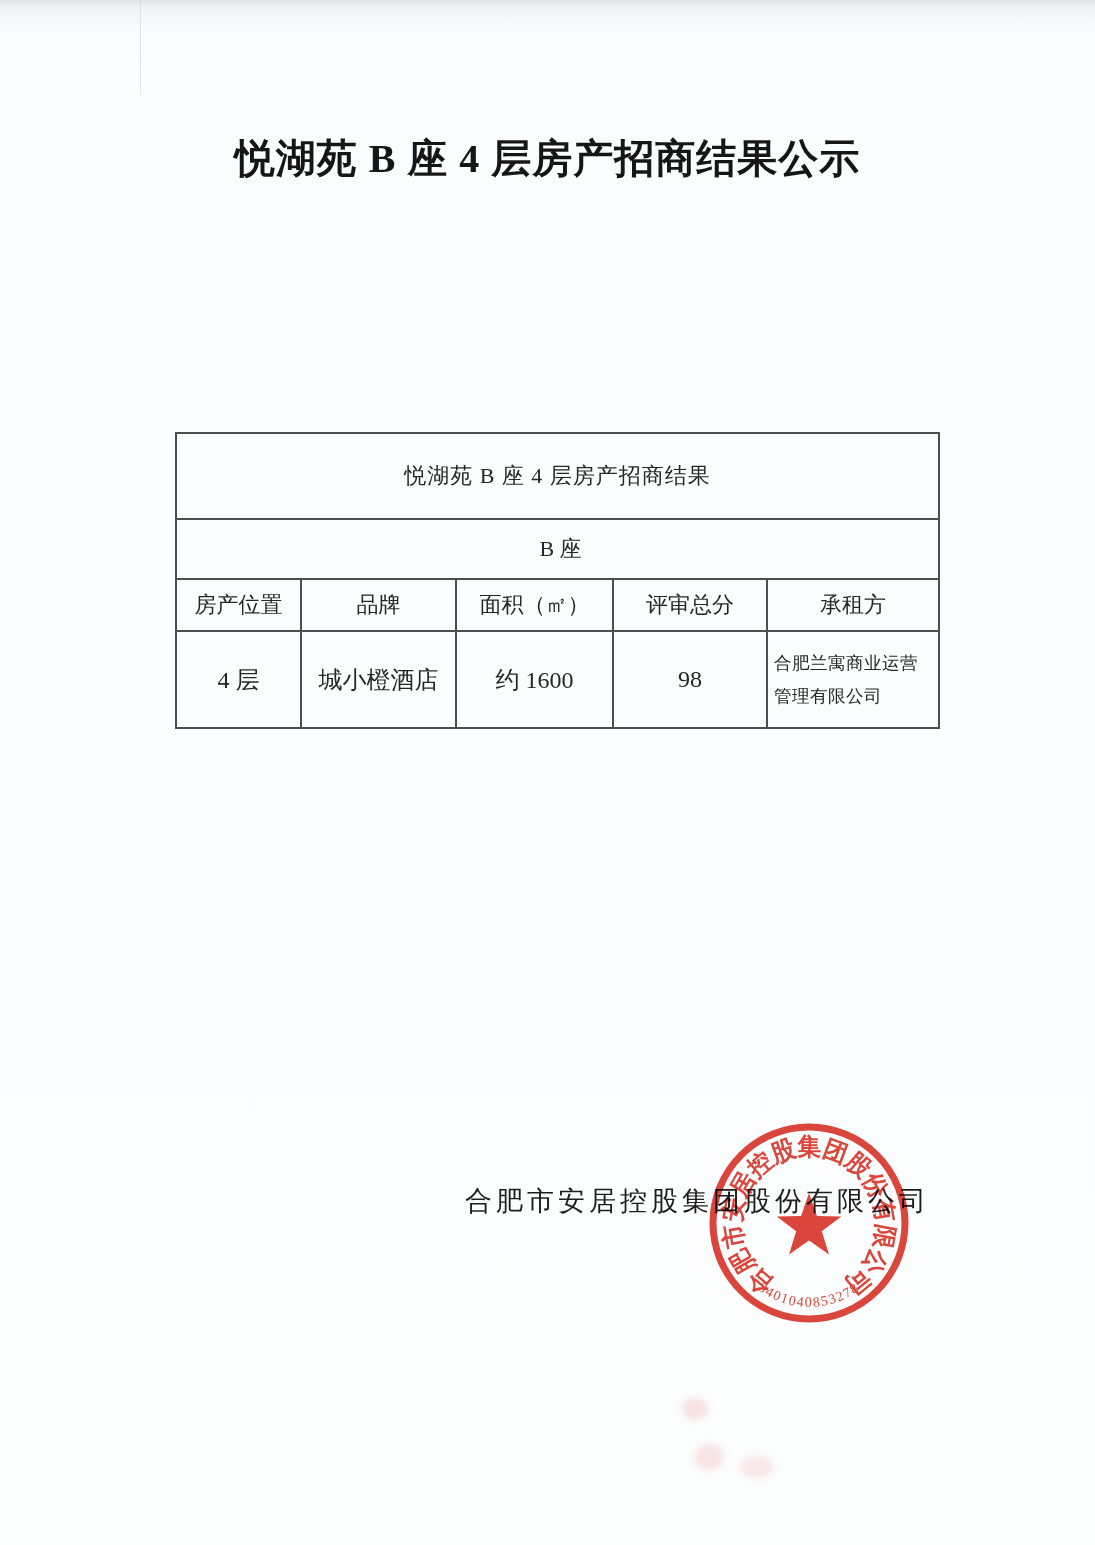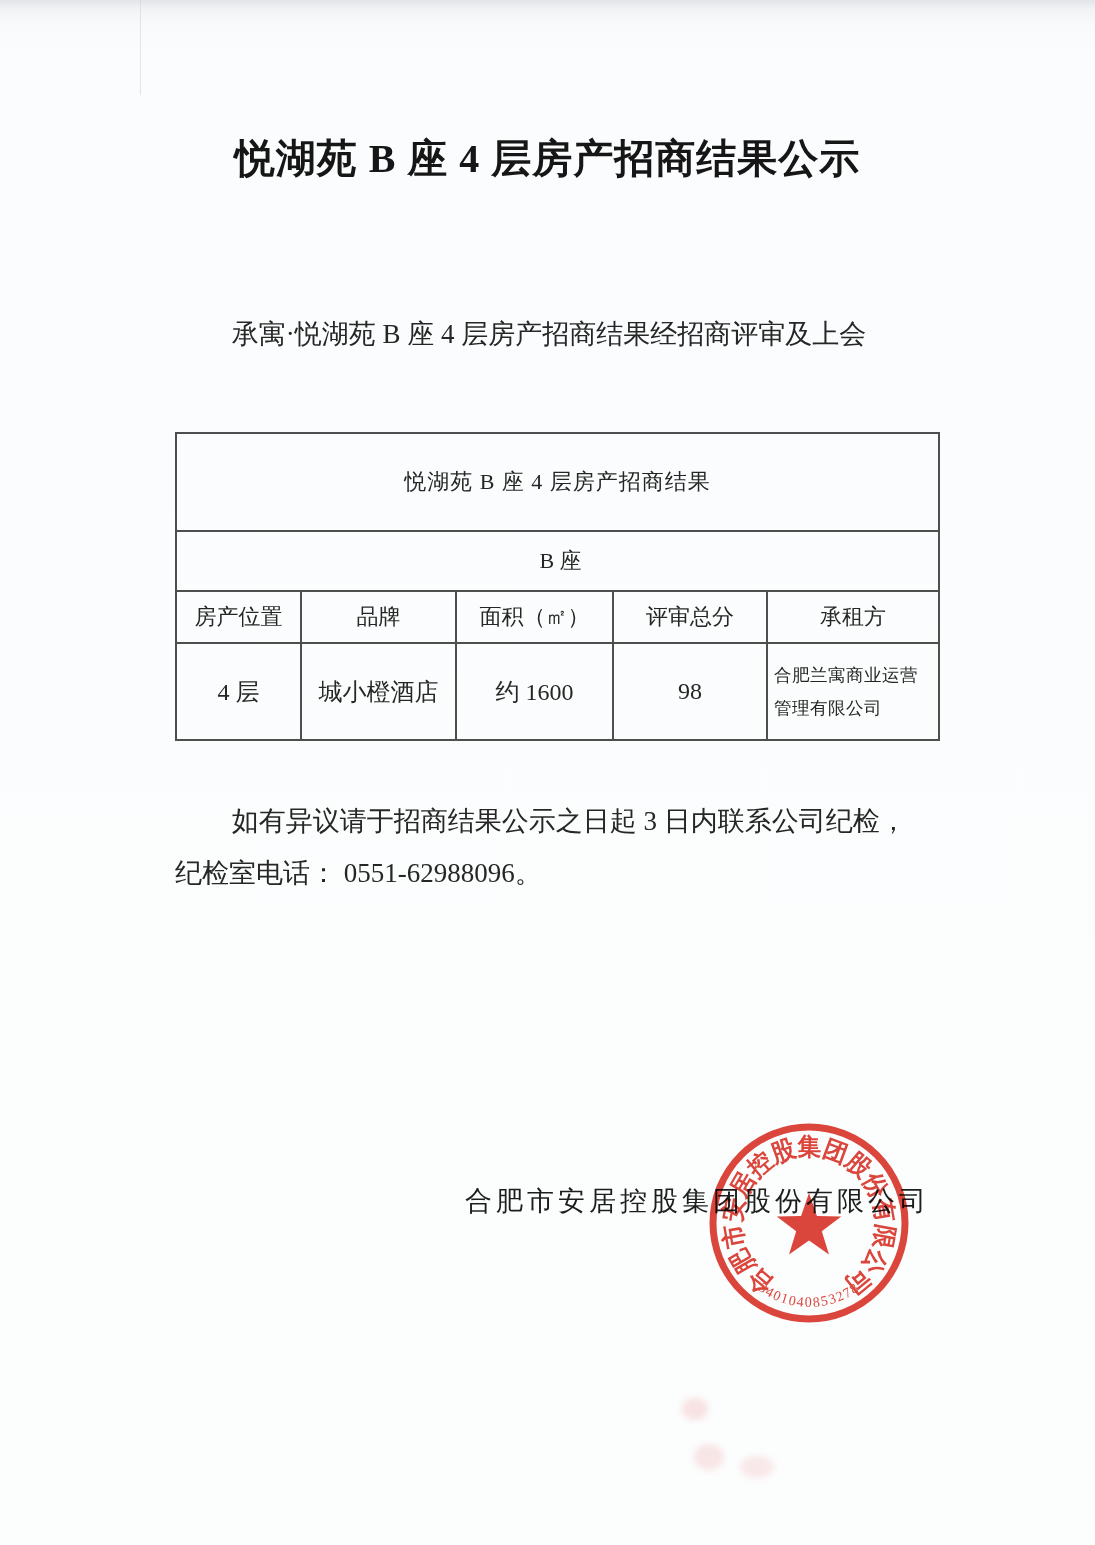--- a/index.html
+++ b/index.html
@@ -67,21 +67,21 @@
     border-collapse: collapse;
     table-layout: fixed;
     color: #262626;
   }
   table.results td {
     border: 2px solid #4e4e4e;
     text-align: center;
     vertical-align: middle;
     font-size: 22px;
   }
-  td.t-title { height: 98px; font-size: 26px; letter-spacing: 1px; }
+  td.t-title { height: 86px; font-size: 26px; letter-spacing: 1px; }
   td.t-section { height: 60px; text-align: left; padding-left: 6px; font-size: 23px; }
   tr.t-head td { height: 52px; }
   tr.t-data td { height: 97px; font-size: 24px; }
   tr.t-data td.tenant {
     text-align: left;
     padding: 12px 6px;
     font-size: 17.5px;
     letter-spacing: .5px;
     line-height: 33px;
   }
@@ -123,21 +123,20 @@
 </head>
 <body>
 
 <div class="page">
 
   <div class="scan-line"></div>
 
   <h1 class="doc-title">悦湖苑 B 座 4 层房产招商结果公示</h1>
 
   <div class="para p1">
-    <div class="indent">承寓·悦湖苑 B 座 4 层房产招商结果经招商评审及上会</div>
   </div>
 
   <table class="results">
     <colgroup>
       <col style="width:125px">
         <col style="width:155px">
         <col style="width:157px">
       <col style="width:154px">
         <col style="width:172px">
     </colgroup>
@@ -158,24 +157,20 @@
       <tr class="t-data">
         <td>4 层</td>
         <td>城小橙酒店</td>
         <td>约 1600</td>
         <td>98</td>
         <td class="tenant">合肥兰寓商业运营管理有限公司</td>
       </tr>
     </tbody>
   </table>
 
-  <div class="para p2">
-    <div class="indent">如有异议请于招商结果公示之日起 3 日内联系公司纪检，</div>
-    <div>纪检室电话： 0551-62988096。</div>
-  </div>
 
 
   <div class="signature">合肥市安居控股集团股份有限公司</div>
 
   <svg class="seal" viewBox="0 0 204 204" aria-hidden="true">
     <defs>
       <path id="ringPath" d="M 68 160.9 A 68 68 0 1 1 136 160.9" fill="none"></path>
       <path id="serialPath" d="M 39.6 158.2 A 84 84 0 0 0 164.4 158.2" fill="none"></path>
     </defs>
     <circle cx="102" cy="102" r="96" fill="none" stroke-width="7" stroke="#dc362b"></circle>

